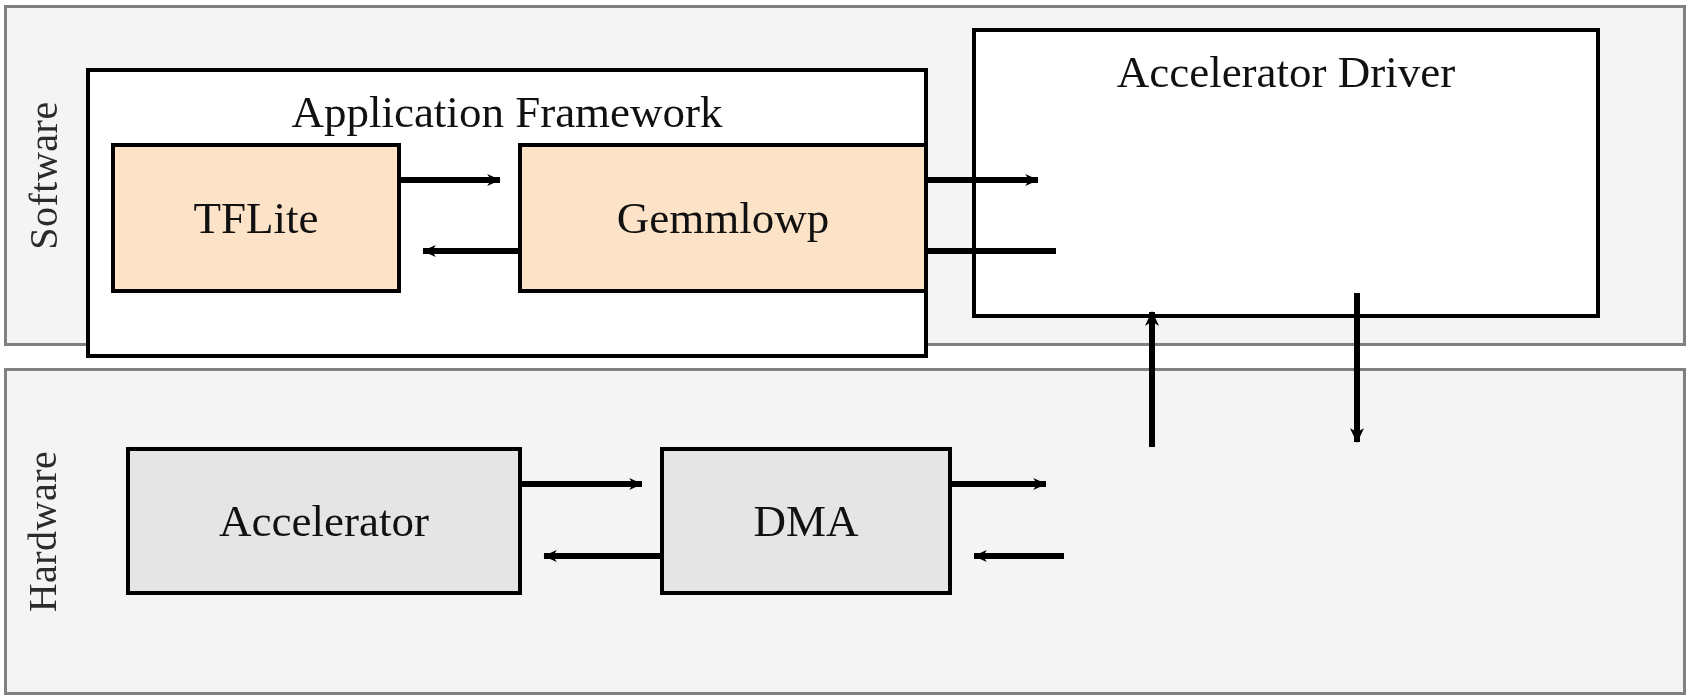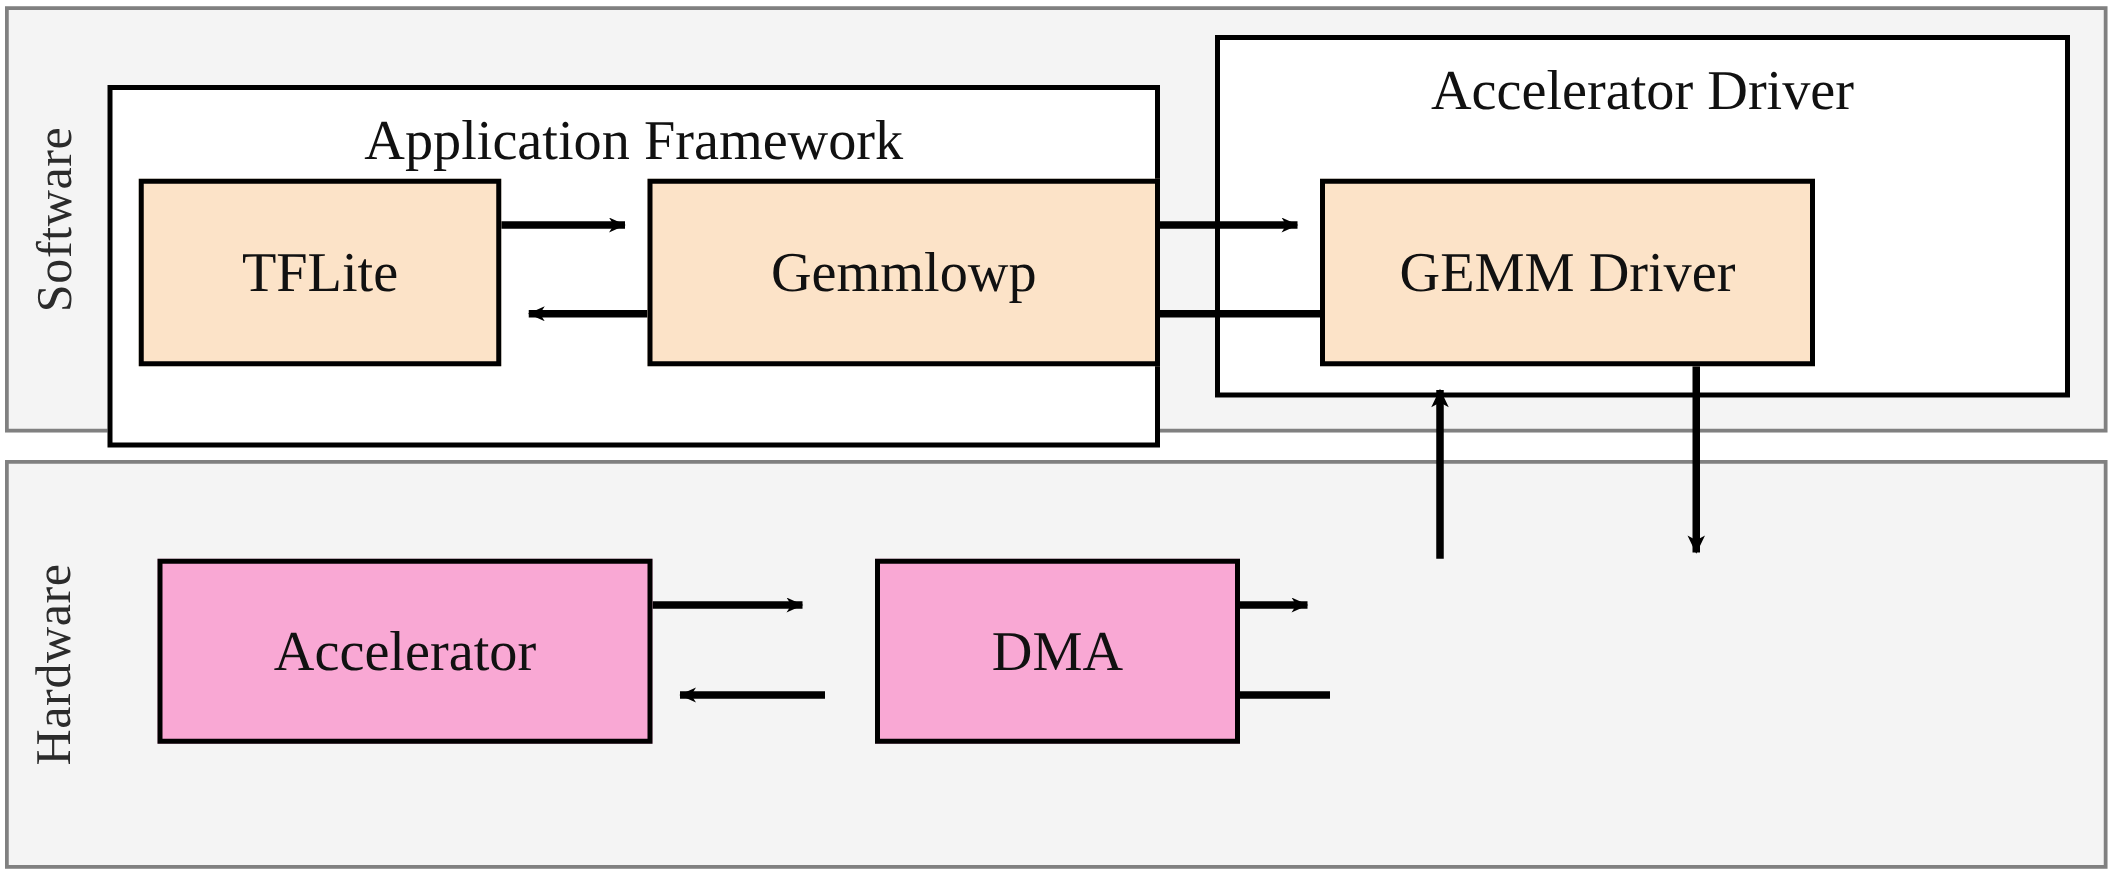--- a/index.html
+++ b/index.html
@@ -47,21 +47,21 @@
   }
 
   
   .group-box {
     position: absolute;
     background: #ffffff;
     border: 4px solid #000000;
     box-sizing: border-box;
   }
   #app-framework-box { left: 86px;  top: 28px; width: 842px; height: 290px; margin-top: 40px; }
-  #accel-driver-box  { left: 972px; top: 28px; width: 684px; height: 290px; }
+  #accel-driver-box  { left: 972px; top: 28px; width: 628px; height: 290px; }
 
   .group-title {
     position: absolute;
     left: 0;
     right: 0;
     top: 14px;
     text-align: center;
     font-size: 45px;
     color: #111111;
     white-space: nowrap;
@@ -73,28 +73,28 @@
     border: 4px solid #000000;
     box-sizing: border-box;
     display: flex;
     align-items: center;
     justify-content: center;
     font-size: 45px;
     color: #111111;
     white-space: nowrap;
   }
   .block.sw { background: #fce3c8; }
-  .block.hw { background: #f9a8d4; }
+  .block.hw { background: #e5e5e5; }
 
   #tflite-block   { left: 111px;  top: 143px; width: 290px; height: 150px; }
   #gemmlowp-block { left: 518px;  top: 143px; width: 410px; height: 150px; }
   #gemmdrv-block  { left: 1056px; top: 143px; width: 396px; height: 150px; }
 
   #accelerator-block { left: 126px;  top: 447px; width: 396px; height: 148px; }
-  #dma-block         { left: 700px;  top: 447px; width: 292px; height: 148px; }
+  #dma-block         { left: 660px;  top: 447px; width: 292px; height: 148px; }
   #mainmemory-block  { left: 1064px; top: 447px; width: 408px; height: 148px; }
 
   
   #wires {
     position: absolute;
     left: 0; top: 0;
     width: 1690px;
     height: 700px;
     pointer-events: none;
   }
@@ -175,23 +175,20 @@
       <path d="M 1064 556 L 974 556" stroke="#000000" stroke-width="6" fill="none" marker-end="url(#barb)"></path>
     </g>
   </svg>
 
   <div class="block sw" id="tflite-block">
     <span>TFLite</span>
   </div>
   <div class="block sw" id="gemmlowp-block">
     <span>Gemmlowp</span>
   </div>
-  <div class="block sw" id="gemmdrv-block">
-    <span>GEMM Driver</span>
-  </div>
 
   <div class="block hw" id="accelerator-block">
     <span>Accelerator</span>
   </div>
   <div class="block hw" id="dma-block">
     <span>DMA</span>
   </div>
 
 </div>
 

